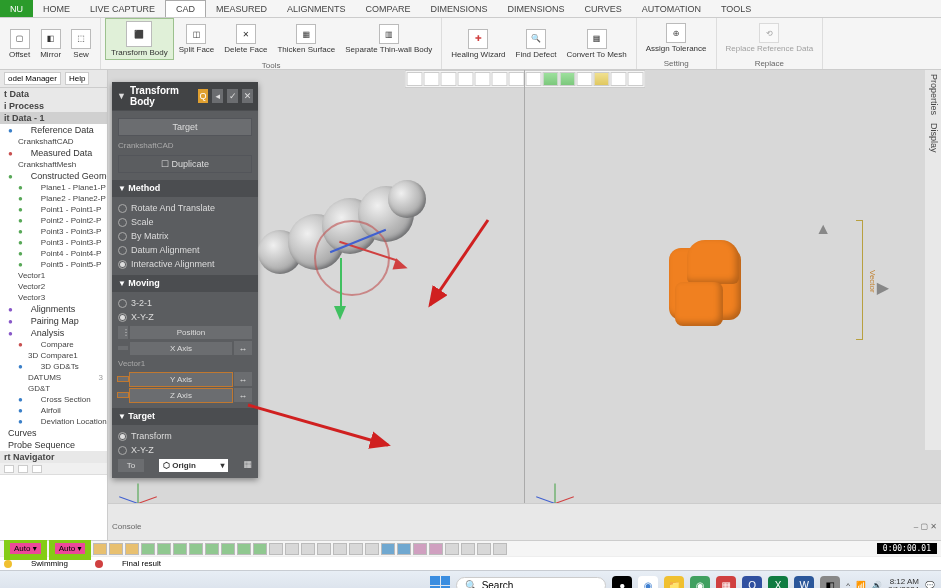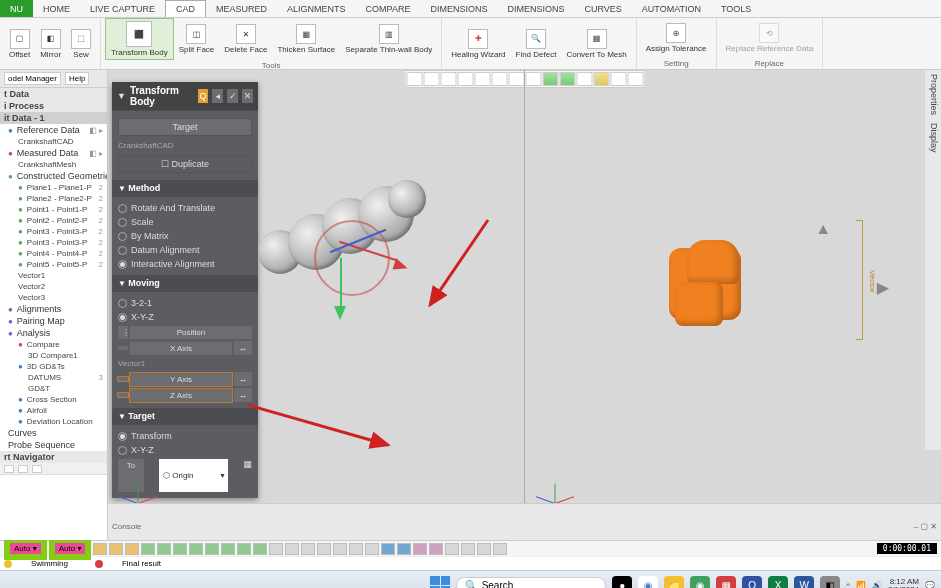--- a/index.html
+++ b/index.html
@@ -22,21 +22,21 @@
 .group-label { text-align: center; font-size: 8px; color: #666; padding: 1px 0; }
 .ribbon-btn.disabled { opacity: 0.45; }
 
 
 .main { display: flex; height: 470px; }
 
 
 .tree { width: 108px; background: #fff; border-right: 1px solid #ccc; overflow: hidden; font-size: 9px; position: relative;}
 .tree-head { background: #e8e8e8; padding: 2px 4px; display: flex; gap: 4px; border-bottom:1px solid #ccc;}
 .tree-head span { padding:1px 3px; border:1px solid #ccc; background:#fff; font-size:8px;}
-.tree-item { padding: 1px 2px 1px 8px; display: flex; align-items: center; gap: 4px; white-space: nowrap; cursor: pointer; color:#333;}
+.tree-item { padding: 1px 2px 1px 8px; display: flex; align-items: center; gap: 18px; white-space: nowrap; cursor: pointer; color:#333;}
 .tree-item.sub { padding-left: 18px; font-size:8px; color:#444; }
 .tree-item.hl-blue::before { content:"●"; color:#3a7fc8; font-size:8px; }
 .tree-item.hl-red::before { content:"●"; color:#c85050; font-size:8px; }
 .tree-item.hl-grn::before { content:"●"; color:#58a858; font-size:8px; }
 .tree-item.hl-pur::before { content:"●"; color:#8858c8; font-size:8px; }
 .tree-sec { background:#e8e8e8; padding:1px 4px; font-size:9px; color:#444; font-weight:bold;}
 .tree-item .trail { margin-left:auto; color:#999; font-size:8px; padding-right:2px;}
 
 
 .viewport { flex: 1; background: #d8d8d8; position: relative; }
@@ -87,21 +87,21 @@
 .panel-radio { padding:2px 0; display:flex; align-items:center; gap:4px; cursor:pointer;}
 .panel-radio .r { width:9px; height:9px; border:1px solid #aaa; border-radius:50%; display:flex; align-items:center; justify-content:center;}
 .panel-radio.sel .r::after { content:""; width:5px; height:5px; background:#ddd; border-radius:50%;}
 .panel-row { display:flex; align-items:center; gap:2px; margin:2px 0;}
 .panel-row .field { flex:1; padding:2px 4px; background:#6b6d70; text-align:center; font-size:8px;}
 .panel-row .swap { width:18px; height:14px; background:#6b6d70; display:flex; align-items:center; justify-content:center; font-size:9px; cursor:pointer;}
 .panel-row.mark .field { position:relative; }
 .panel-row.mark .field::after { content:""; position:absolute; inset:-1px; border:1px solid #c07830; pointer-events:none;}
 .panel-drop { display:flex; gap:15px; margin:2px 0;}
 .panel-drop .lab { width:26px; padding:2px; background:#6b6d70; text-align:center; font-size:8px;}
-.panel-drop .sel { flex:1; padding:12px 4px; background:#fff; color:#333; font-size:8px; display:flex; justify-content:space-between; align-items:center;}
+.panel-drop .sel { flex:1; padding:2px 4px; background:#fff; color:#333; font-size:8px; display:flex; justify-content:space-between; align-items:center;font-weight:bold;}
 
 
 .vp-tabs { position:absolute; left:0; right:0; bottom:14px; height:14px; background:#e0e0e0; border-top:1px solid #ccc; display:flex; align-items:center; font-size:8px;}
 .vp-tabs .t { padding:1px 6px; background:#fff; border:1px solid #ccc; margin-left:2px;}
 .console { position:absolute; left:0; right:0; bottom:0; height:14px; background:#e8e8e8; border-top:1px solid #ccc; font-size:8px; padding:18px 4px; color:#666; display:flex; justify-content:space-between;}
 
 
 .toolstrip { height:16px; background:#f5f5f5; border-top:1px solid #ccc; display:flex; align-items:center; padding:0 4px; gap:2px; font-size:8px;}
 .toolstrip .sel { padding:1px 4px; border:6px solid #84cc16; background:#ec4899;}
 .toolstrip .ico { width:14px; height:12px; background:#d8d8d8; border:1px solid #bbb; }

